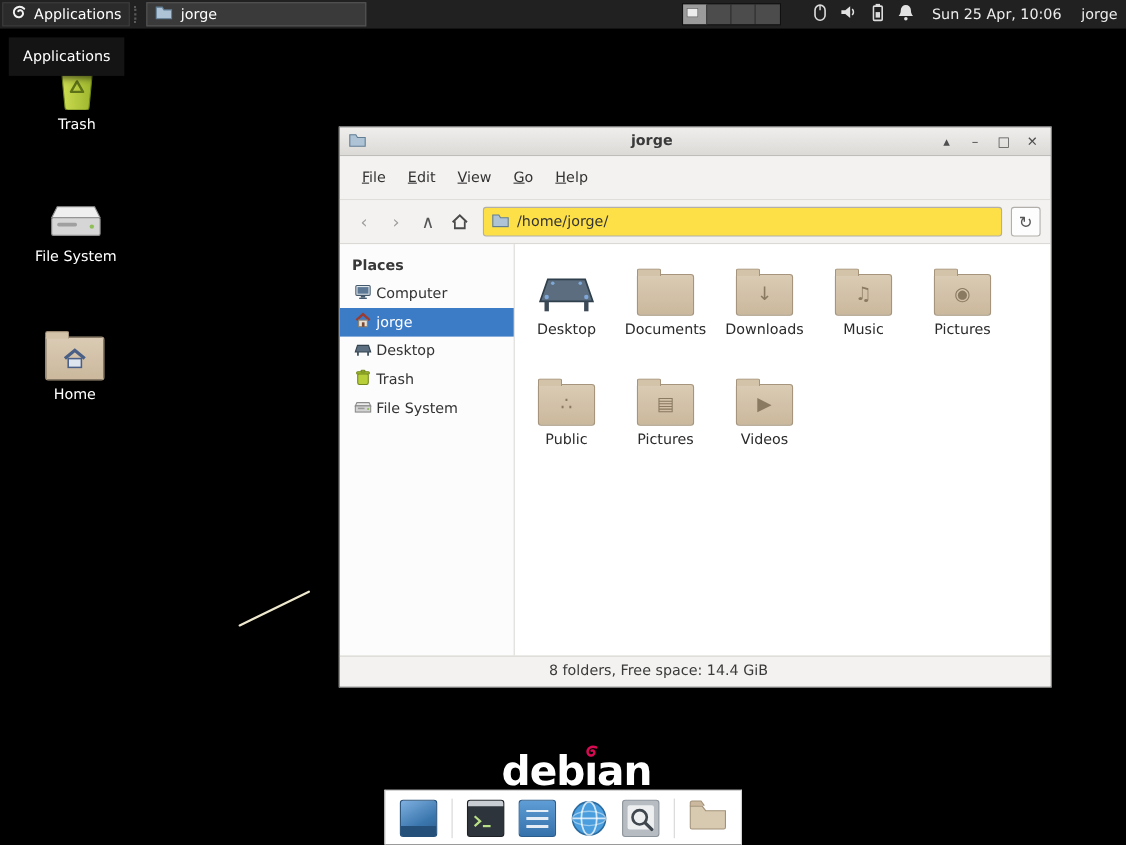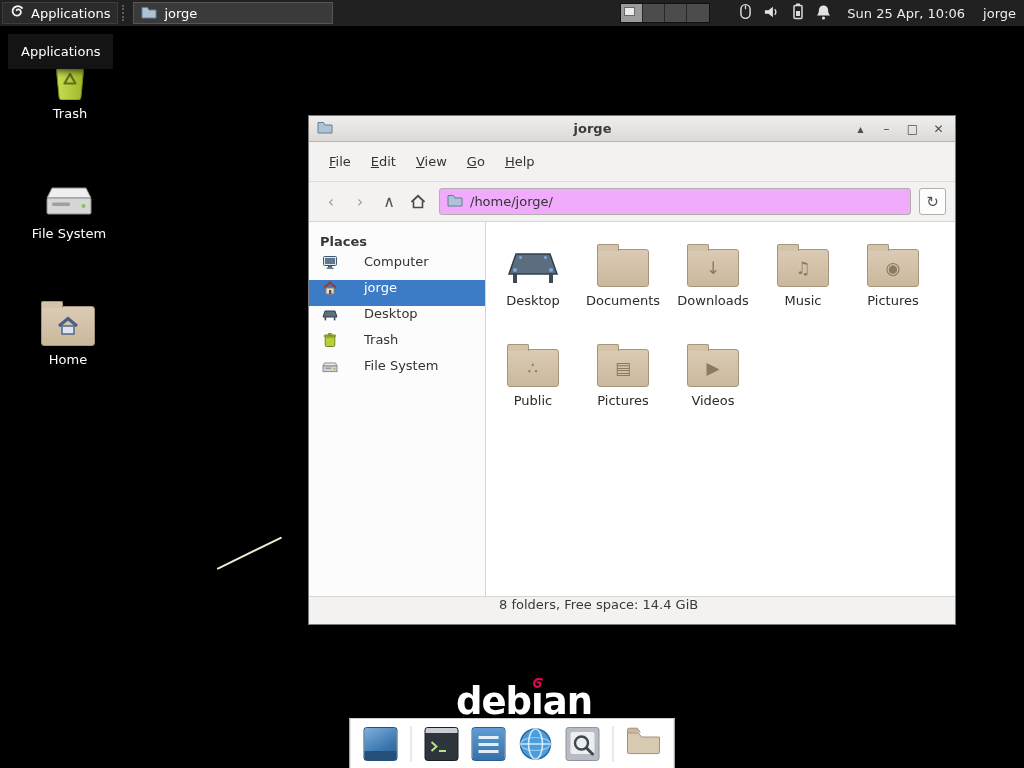--- a/index.html
+++ b/index.html
@@ -55,50 +55,50 @@
   .winbtn { width:17px; text-align:center; cursor:default; }
   .menubar { height:40px; display:flex; align-items:center; background:#f3f2f0;
     border-bottom:1px solid #dedcd8; padding-left:10px; font-size:13px; color:#333; }
   .menu-item { padding:3px 10px; }
   .menu-item::first-letter { text-decoration:underline; }
   .toolbar { height:40px; display:flex; align-items:center; gap:3px; padding:0 9px;
     border-bottom:1px solid #d8d6d2; background:#f3f2f0; }
   .navbtn { width:26px; height:26px; display:flex; align-items:center; justify-content:center;
     font-size:16px; color:#555; border-radius:3px; }
   .navbtn.dim { color:#9e9e9e; }
-  .pathwrap { flex:1; height:27px; margin:0 5px; background:#f0abfc; border:1px solid #b2afaa;
+  .pathwrap { flex:1; height:27px; margin:0 5px; background:#fde047; border:1px solid #b2afaa;
     border-radius:3px; display:flex; align-items:center; padding:0 7px; gap:7px; }
   .pathinput { flex:1; border:none; outline:none; background:transparent;
     font-family:"DejaVu Sans","Liberation Sans",sans-serif; font-size:13px; color:#333; }
   .reloadbtn { width:27px; height:27px; display:flex; align-items:center; justify-content:center;
     background:#fdfdfd; border:1px solid #b2afaa; border-radius:3px; color:#555; font-size:15px; }
 
   .wbody { flex:1; display:flex; min-height:0; }
-  .sidebar { width:177px; background:#fcfcfc; border-right:1px solid #d8d6d2;
+  .sidebar { width:159px; background:#fcfcfc; border-right:1px solid #d8d6d2;
     padding-top:6px; font-size:13px; }
   .side-head { font-weight:bold; padding:6px 11px 5px; color:#383838; }
-  .side-item { height:26px; display:flex; align-items:flex-start; gap:26px; padding-left:13px; color:#333; }
+  .side-item { height:26px; display:flex; align-items:center; gap:4px; padding-left:13px; color:#333; }
   .side-item.sel { background:#3c7cc7; color:#fff; }
 
   .main { flex:1; background:#fff; display:flex; flex-wrap:wrap; align-content:flex-start;
     padding:14px 0 0 2px; overflow:hidden; }
   .fitem { width:90px; height:100px; display:flex; flex-direction:column; align-items:center; }
   .fitem .ic { height:55px; display:flex; align-items:center; justify-content:center; position:relative; }
   .fitem .lbl { margin-top:2px; font-size:13px; color:#2b2b2b; }
 
   .folder { position:relative; width:52px; height:38px;
     background:linear-gradient(#dacbb4,#cbb89d); border:1px solid #a6957c;
     border-radius:2px 3px 3px 3px; margin-top:8px; }
   .folder::before { content:""; position:absolute; top:-6px; left:-1px; width:20px; height:6px;
     background:#d3c3a9; border:1px solid #a6957c; border-bottom:none; border-radius:2px 2px 0 0; }
   .emblem { position:absolute; inset:0; display:flex; align-items:center; justify-content:center;
     font-size:17px; color:#8a7a61; }
 
   .statusbar { height:28px; border-top:1px solid #d8d6d2; background:#f3f2f0;
-    display:flex; padding-left:190px; font-size:13px; color:#3a3a3a; }
+    display:flex; align-items:center; padding-left:190px; font-size:13px; color:#3a3a3a; }
 
   
   .logo { position:absolute; left:456px; top:680px; display:flex; color:#fff;
     font-size:37px; font-weight:600; letter-spacing:-1px; z-index:4; }
   .iwrap { position:relative; }
   .swirl { position:absolute; top:-3px; left:0; }
 
   
   .dock { position:absolute; bottom:0; left:50%; transform:translateX(-50%); height:50px;
     background:#fff; border:1px solid #cfcfcf; border-bottom:none; display:flex;

